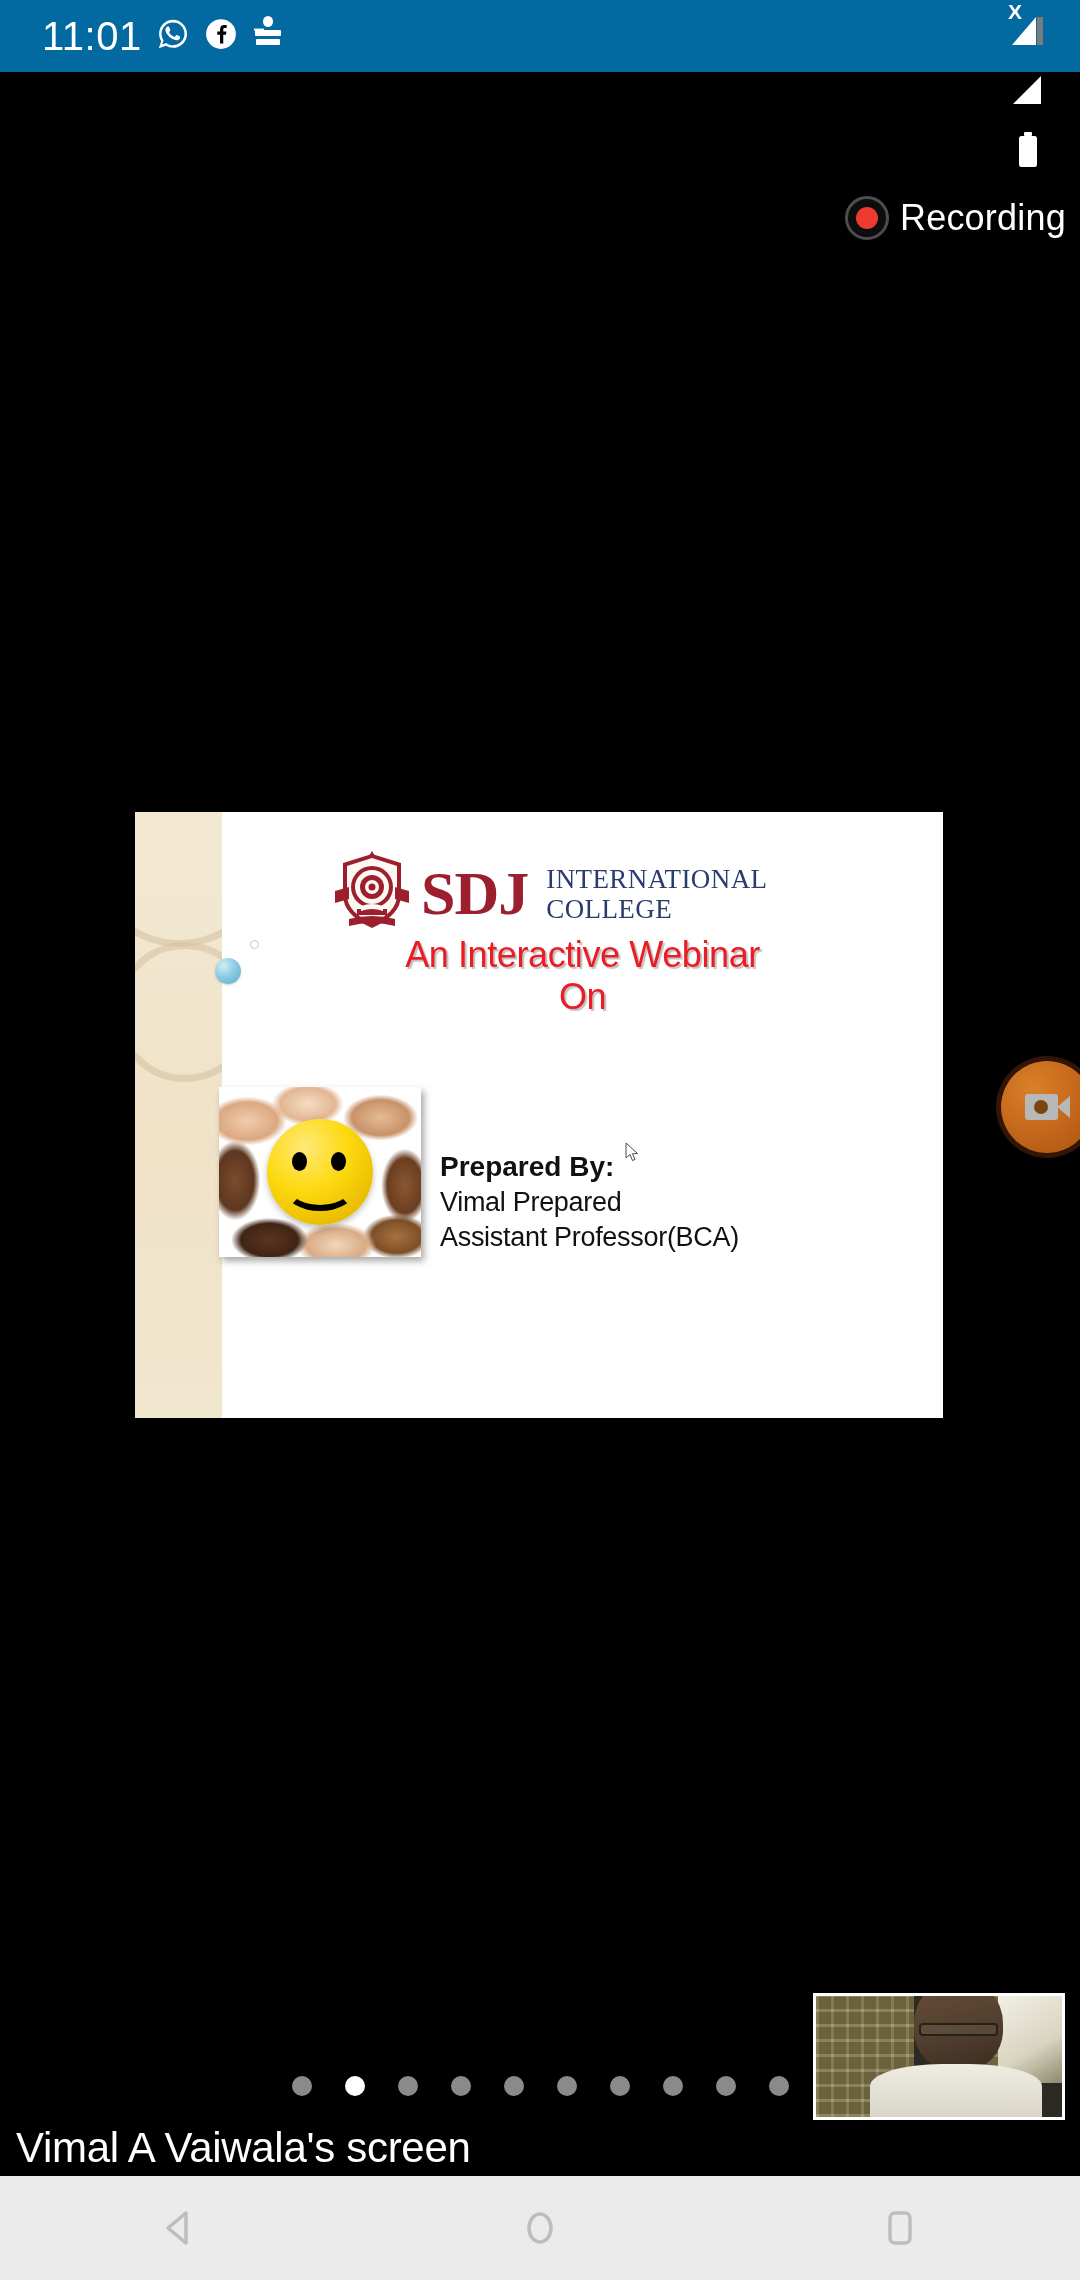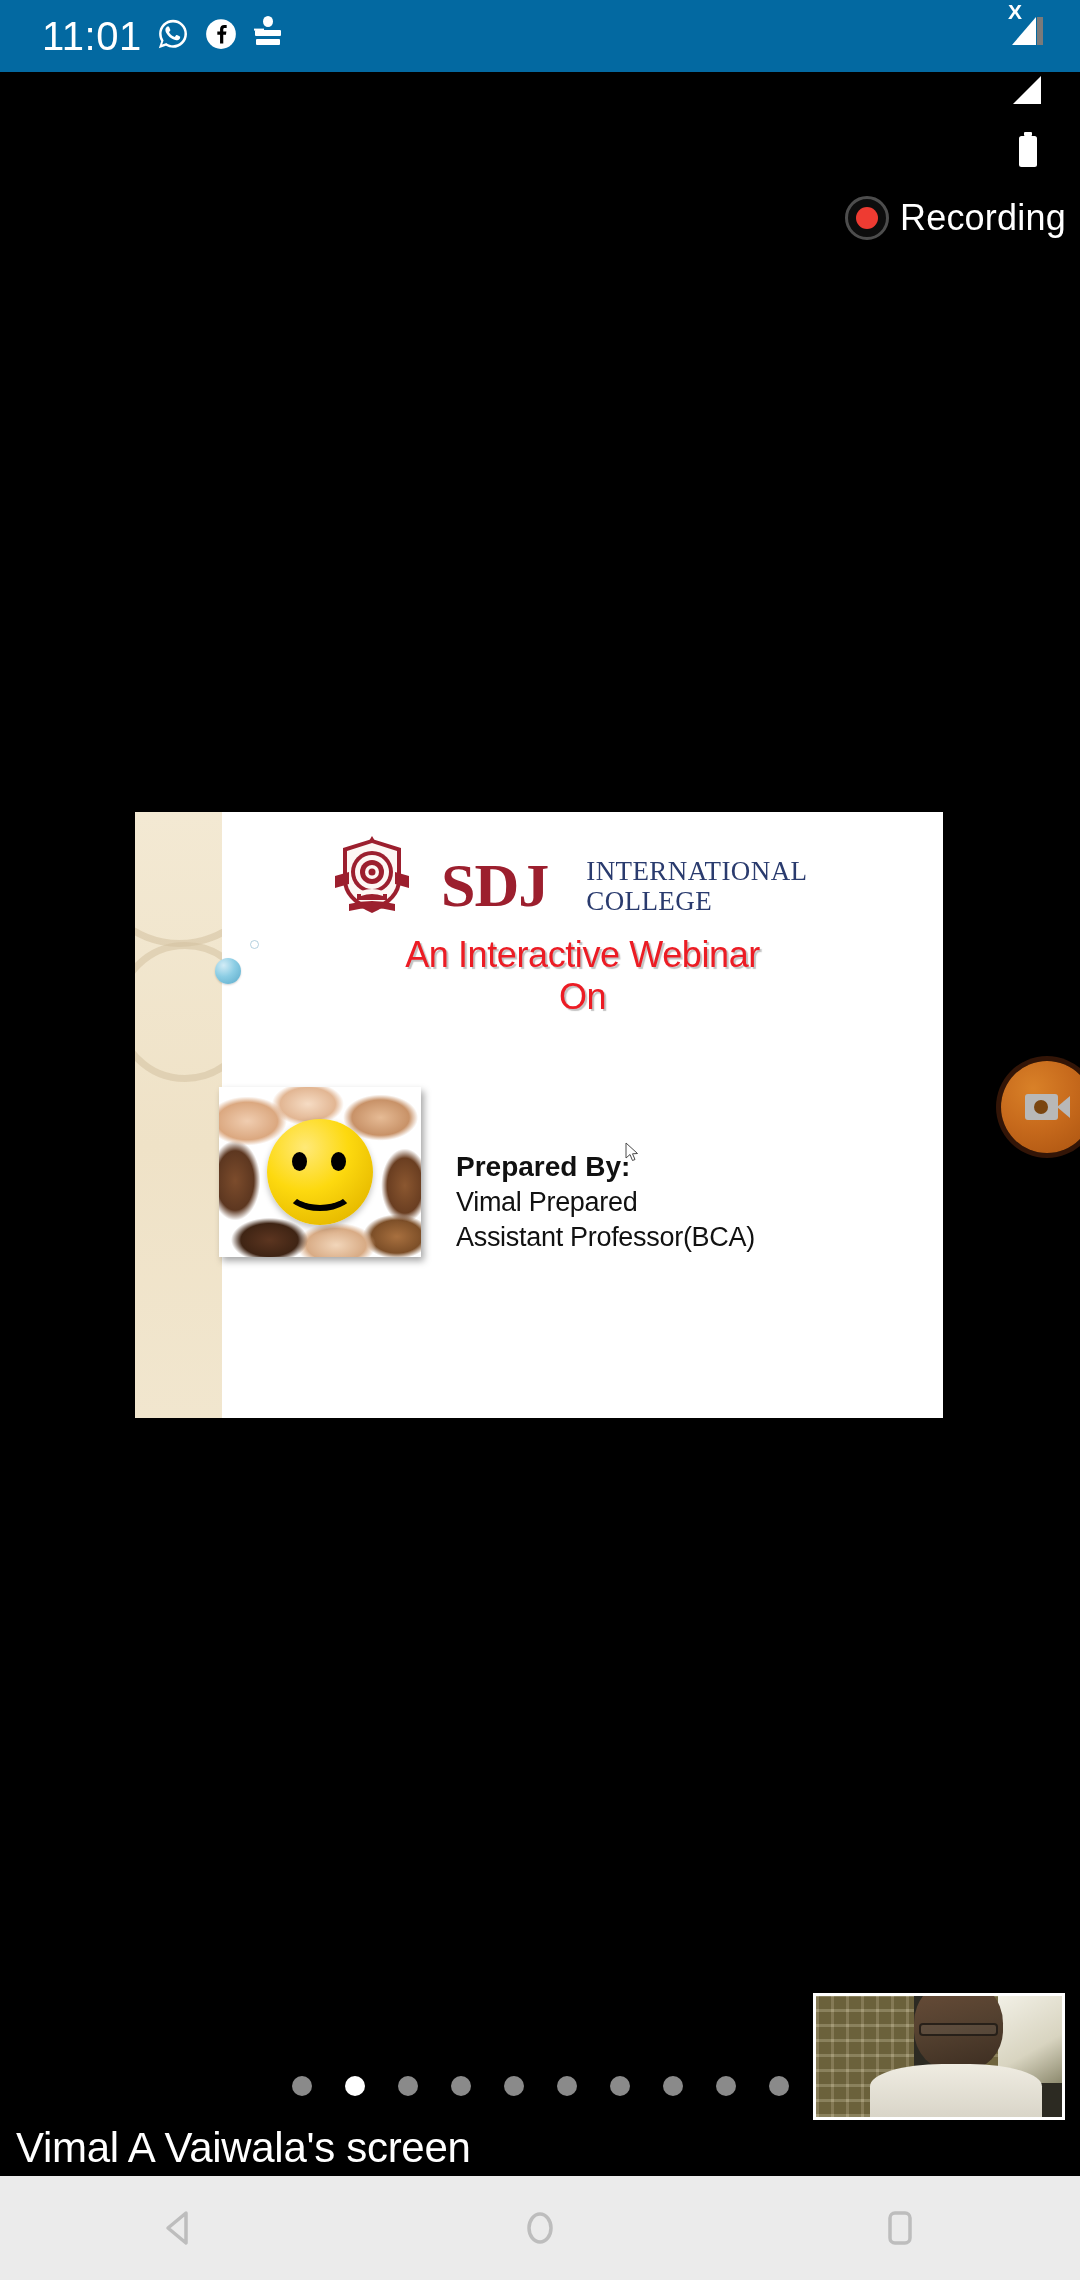--- a/index.html
+++ b/index.html
@@ -90,22 +90,22 @@
     background:radial-gradient(circle at 33% 28%, #d3ecf6 0%, #8bcde4 45%, #5aa9c9 100%);
     box-shadow:0 1px 2px rgba(0,0,0,0.18);
   }
   #blue-ball-small {
     position:absolute; left:115px; top:128px; width:9px; height:9px;
     border-radius:50%; border:1px solid rgba(150,190,210,0.7);
   }
 
   
   #slide-logo-row {
-    position:absolute; left:200px; top:18px; width:560px; height:86px;
-    display:flex; align-items:flex-end; gap:32px;
+    position:absolute; left:200px; top:36px; width:560px; height:86px;
+    display:flex; align-items:center; gap:12px;
   }
   #crest { width:74px; height:80px; position:relative; flex:none; }
   #logo-sdj {
     font-family:"Liberation Serif", serif; font-size:62px; font-weight:700;
     color:#9c1f2e; letter-spacing:-1px; line-height:1; margin-top:4px;
   }
   #logo-text-block {
     font-family:"Liberation Serif", serif; color:#2a3b6e;
     line-height:1.12; margin-top:6px; margin-left:6px;
   }
@@ -148,21 +148,21 @@
   .eye { position:absolute; width:15px; height:19px; border-radius:50%; background:#000; top:33px; }
   #eye-l { left:25px; }
   #eye-r { left:64px; }
   #mouth {
     position:absolute; left:18px; top:50px; width:70px; height:42px;
     border:6px solid #000; border-radius:50%;
     border-top-color:transparent; border-left-color:transparent; border-right-color:transparent;
   }
 
   
-  #prepared-block { position:absolute; left:305px; top:337px; width:320px;margin-left:16px; }
+  #prepared-block { position:absolute; left:305px; top:337px; width:320px; }
   #prepared-title { font-size:28px; font-weight:700; color:#111; line-height:1.3; }
   .prepared-line { font-size:27px; color:#111; line-height:1.3; letter-spacing:-0.3px; }
 
   #mouse-cursor { position:absolute; left:490px; top:330px; width:16px; height:20px; }
 
   
   #page-dots {
     position:absolute; left:0; top:2076px; width:1080px;
     display:flex; justify-content:center; gap:33px;
   }

